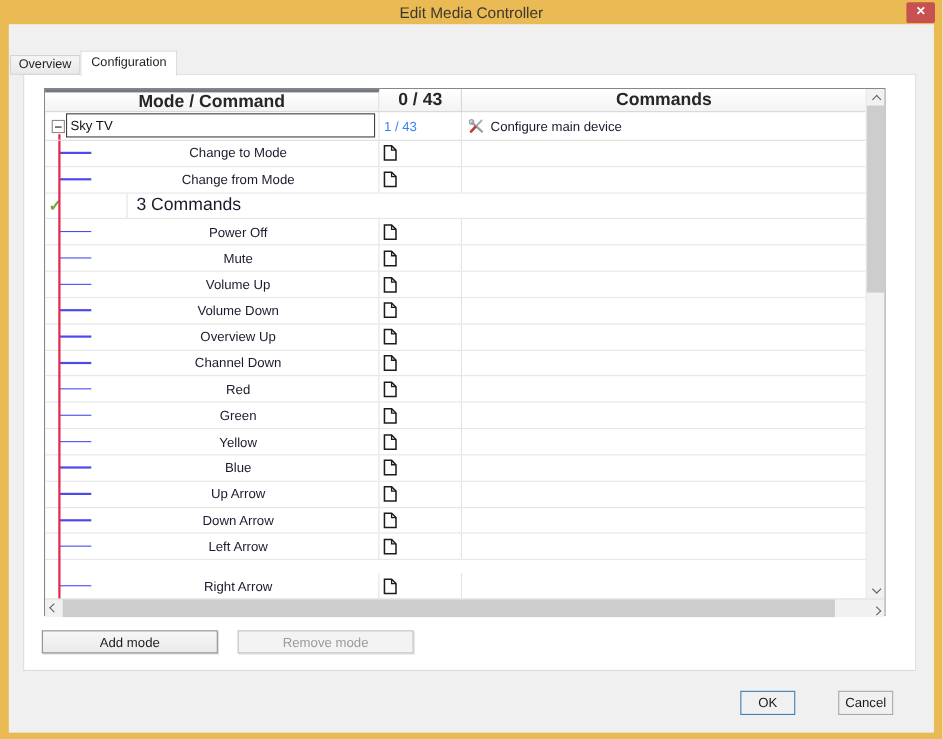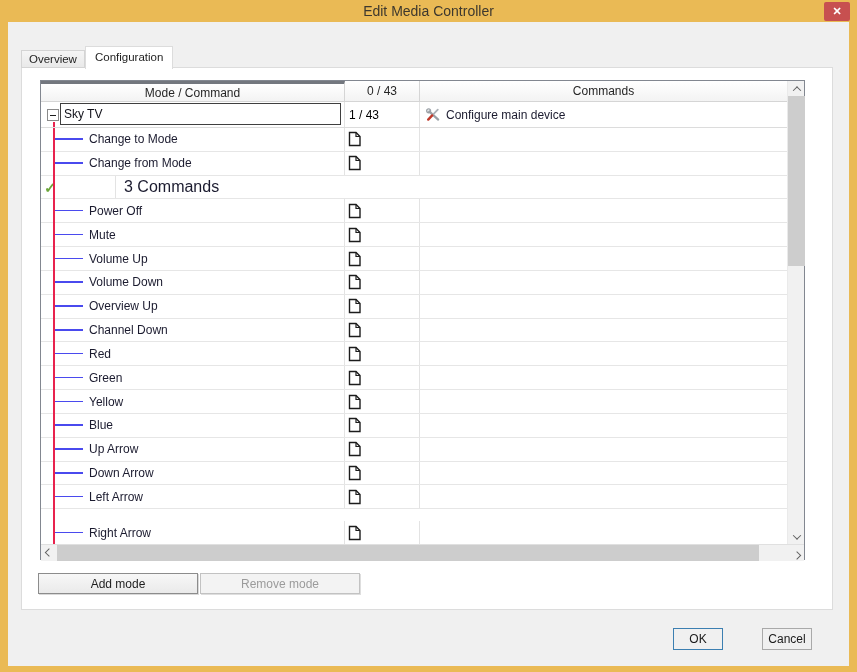--- a/index.html
+++ b/index.html
@@ -13,70 +13,70 @@
            font-size:14px; color:#3d382e; }
   .close-btn { position:absolute; top:2px; right:7px; width:26px; height:19px;
                background:#c75050; border-radius:2px; display:flex; align-items:center;
                justify-content:center; cursor:pointer; }
   .close-btn span { color:#fff; font-size:11px; font-weight:bold; line-height:1; }
 
   .dialog-body { position:absolute; left:8px; right:8px; top:22px; bottom:6px;
                  background:#f0f0f0; }
 
   
-  .tabs { position:absolute; left:13px; top:24px; height:22px; display:flex;
+  .tabs { position:absolute; left:1px; top:24px; height:22px; display:flex;
           align-items:flex-end; z-index:3;justify-content:flex-end; }
   .tab { font-size:11.5px; color:#1e1e1e; border:1px solid #d4d4d4; cursor:pointer; }
   .tab.inactive { background:linear-gradient(#f5f5f5,#e9e9e9); padding:2px 7px 3px;
                   height:18px; }
   .tab.active { background:#fff; border-color:#dcdcdc; border-bottom:none;
                 padding:4px 9px 4px; height:23px; margin-bottom:-1px; }
 
   
   .page { position:absolute; left:13px; right:16px; top:45px; bottom:56px;
           background:#fff; border:1px solid #dcdcdc; }
 
   
   .table { position:absolute; left:18px; top:12px; width:765px; height:480px;
            border:1px solid #828790; background:#fff; }
   .thead { position:absolute; top:0; left:0; width:746px; height:21px; display:flex; }
   .th { border-right:1px solid #d5d5d5; border-bottom:1px solid #d5d5d5;
-        background:linear-gradient(#ffffff,#f3f3f3); font-size:12px; color:#262626;
-        display:flex; align-items:center; justify-content:center; cursor:pointer; }
+        background:linear-gradient(#ffffff,#f3f3f3); font-size:16px; color:#262626;
+        display:flex; align-items:center; justify-content:center; cursor:pointer;font-weight:bold; }
   .th-mode { width:304px; border-top:3px solid #73777e; }
   .th-count { width:75px; }
   .th-cmd { flex:1; border-right:none; }
 
   
   .edit-row { position:absolute; top:21px; left:0; width:746px; height:26px;
               display:flex; border-bottom:1px solid #dcdcdc; }
   .er-c1 { width:304px; position:relative; border-right:1px solid #e3e3e3; }
   .expand-box { position:absolute; left:6px; top:7px; width:12px; height:12px;
                 border:1px solid #8a8a8a; background:#fff; cursor:pointer; }
   .expand-box::after { content:""; position:absolute; left:2px; right:2px; top:5px;
                        height:1px; background:#1c1c1c; }
   .red-stub { position:absolute; left:12px; top:20px; bottom:0; width:1.5px;
               background:#e8234e; }
   .name-input { position:absolute; left:19px; top:1px; width:281px; height:22px;
                 border:1px solid #3f3f3f; font-family:inherit; font-size:12px;
                 padding:0 3px; color:#101018; outline:none; }
   .er-c2 { width:75px; border-right:1px solid #e3e3e3; display:flex; align-items:center;
-           padding-left:4px; font-size:12px; color:#000000; }
+           padding-left:4px; font-size:12px; color:#3b82f6; }
   .er-c3 { flex:1; display:flex; align-items:center; gap:6px; padding-left:6px;
            font-size:12px; color:#1b1b2f; }
 
   
   .tbody { position:absolute; top:47px; left:0; width:746px; height:416px;
            display:flex; flex-direction:column; }
   .tree-line { position:absolute; left:12px; top:0; width:1.5px; height:416px;
                background:#e8234e; z-index:1; }
   .row { flex:1 1 0; display:flex; border-bottom:1px solid #e6e6e6; min-height:0; }
   .row:last-child { border-bottom:none;margin-top:12px; }
   .row-c1 { width:304px; position:relative; border-right:1px solid #e3e3e3;
-            display:flex; align-items:center; }
+            display:flex; align-items:center;justify-content:center; }
   .connector { position:absolute; left:13px; top:calc(50% - 1px); width:29px;
                height:1.5px; background:#4a4aee; }
   .row-label { padding-left:48px; font-size:12px; color:#1b1b2f; white-space:nowrap; }
   .row-c2 { width:75px; border-right:1px solid #e3e3e3; display:flex;
             align-items:center; padding-left:3px; }
   .row-c3 { flex:1; display:flex; align-items:center; padding-left:8px;
             font-size:16px; color:#1b1b2f; }
   .check { color:#6ca63a; font-size:15px; font-weight:bold; line-height:1; }
 
   
@@ -100,21 +100,21 @@
   .chev-down { transform:rotate(225deg) translate(1px,1px); }
   .chev-left { transform:rotate(-45deg) translate(1px,-1px); }
   .chev-right { transform:rotate(135deg) translate(1px,-1px); }
 
   
   .btn-mode { position:absolute; top:505px; width:160px; height:21px; font-size:12px;
               font-family:inherit; color:#1e1e1e; border:1px solid #8c8c8c;
               background:linear-gradient(#f7f7f7,#eaeaea);
               box-shadow:1px 1px 0 rgba(0,0,0,0.15); cursor:pointer; }
   .btn-add { left:16px; }
-  .btn-remove { left:178px; }
+  .btn-remove { left:194px; }
   .btn-mode:disabled { color:#9b9b9b; border-color:#c2c2c2;
                        background:#f3f3f3; box-shadow:1px 1px 0 #dedede; }
 
   
   .footer-btn { position:absolute; top:606px; width:50px; height:22px; font-size:12px;
                 font-family:inherit; color:#1a1a1a; background:#f0f0f0; cursor:pointer; }
   .btn-ok { left:665px; border:1px solid #3c7fb1; }
   .btn-cancel { left:754px; border:1px solid #a9a9a9; }
 
   svg { display:block; }

